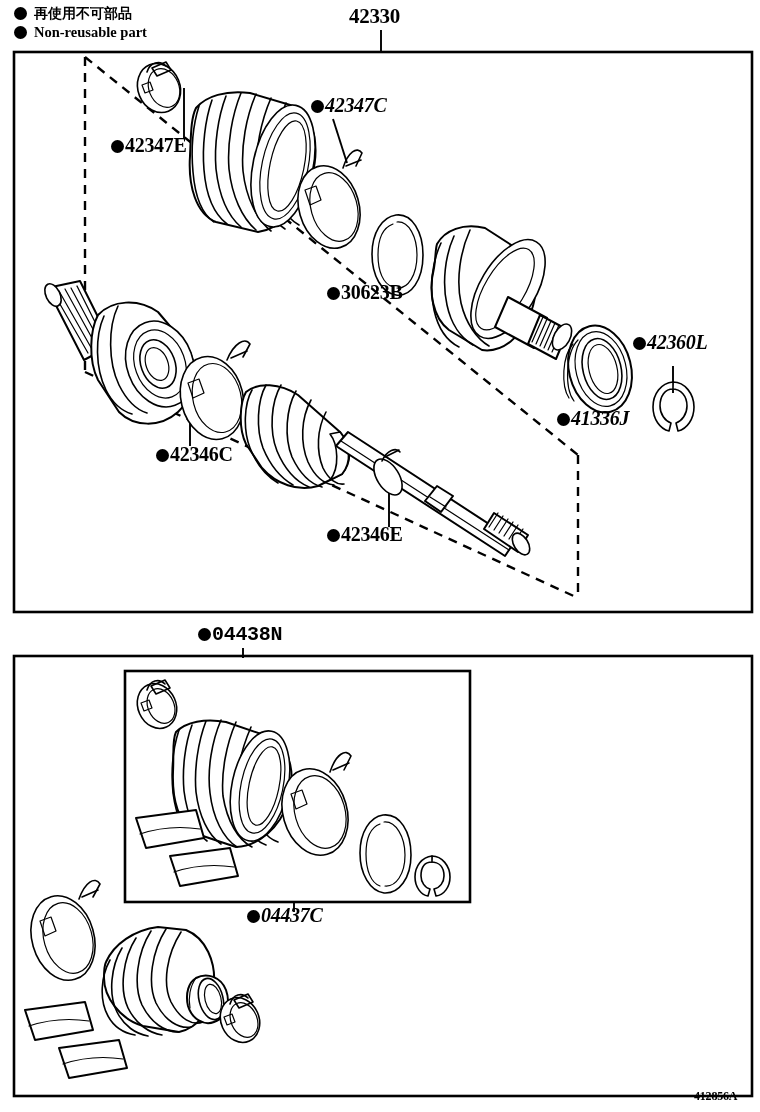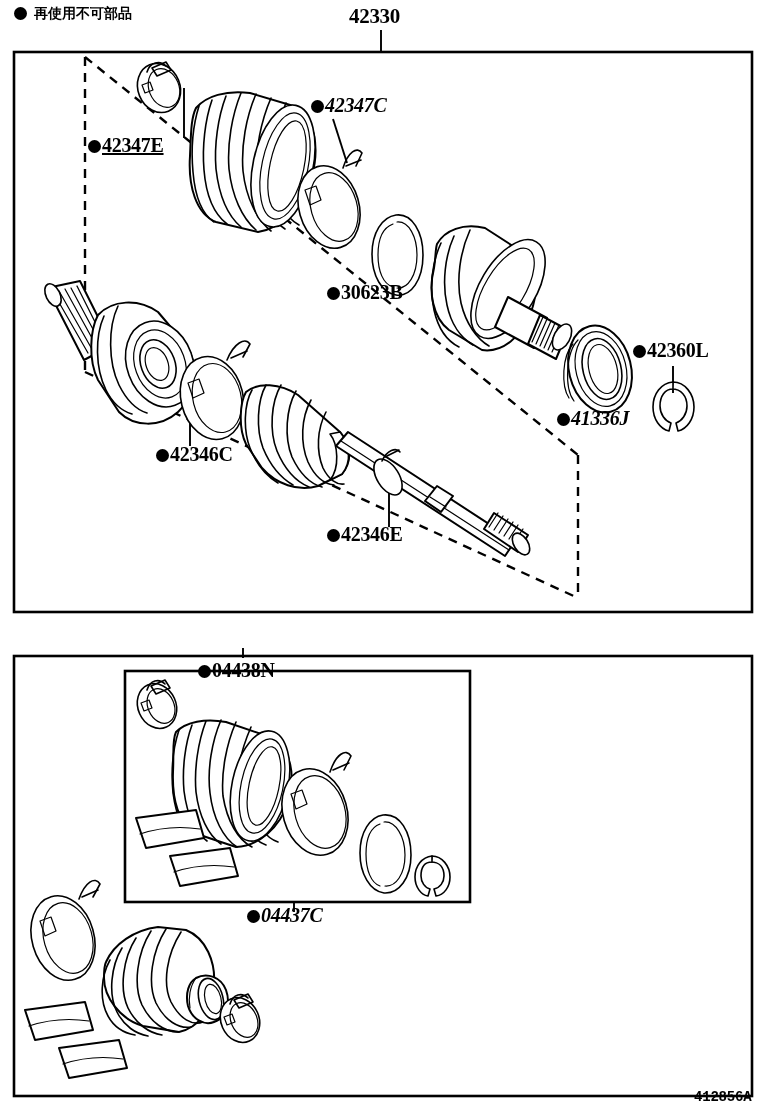--- a/index.html
+++ b/index.html
@@ -32,45 +32,49 @@
     white-space:nowrap;
     letter-spacing:-0.3px;
   }
   .lbl .bullet{
     display:inline-block;width:13px;height:13px;border-radius:50%;
     background:#000;vertical-align:-1px;margin-right:1px;
   }
   .lbl.plain{font-size:21px;}
 
   #code-42330{left:349px;top:6px;}
-  #code-42347E{left:88px;top:135px;text-decoration:underline;}
+  #code-42347E{left:111px;top:135px;}
   #code-42347C{left:311px;top:95px;font-style:italic;}
   #code-42341B{left:327px;top:282px;}
-  #code-42360L{left:633px;top:340px;}
+  #code-42360L{left:633px;top:332px;font-style:italic;}
   #code-41336J{left:557px;top:408px;font-style:italic;}
   #code-42346C{left:156px;top:444px;}
   #code-42346E{left:327px;top:524px;}
-  #code-04438N{left:198px;top:660px;}
+  #code-04438N{left:198px;top:625px;font-family:Liberation Mono, monospace;}
   #code-04437C{left:247px;top:905px;font-style:italic;}
 
   #sheet-code{
     position:absolute;left:694px;top:1089px;
-    font-family:Liberation Mono, monospace;
-    font-weight:700;font-size:14px;letter-spacing:-0.2px;
+    font-family:Liberation Serif, serif;
+    font-weight:700;font-size:12px;letter-spacing:-0.2px;
   }
 </style>
 </head>
 <body>
 
 <div class="stage">
 
   <div id="legend">
     <div class="legend-row">
       <span class="legend-dot"></span>
       <span class="legend-jp">再使用不可部品</span>
+    </div>
+    <div class="legend-row">
+      <span class="legend-dot"></span>
+      <span class="legend-en">Non-reusable part</span>
     </div>
   </div>
 
   <svg class="art" viewBox="0 0 760 1112">
     <defs>
       <style>
         .ln{fill:none;stroke:#000;stroke-width:1.6;stroke-linecap:round;stroke-linejoin:round;}
         .ln2{fill:none;stroke:#000;stroke-width:2.1;stroke-linecap:round;stroke-linejoin:round;}
         .thin{fill:none;stroke:#000;stroke-width:1.2;stroke-linecap:round;stroke-linejoin:round;}
         .frame{fill:none;stroke:#000;stroke-width:2.6;}

